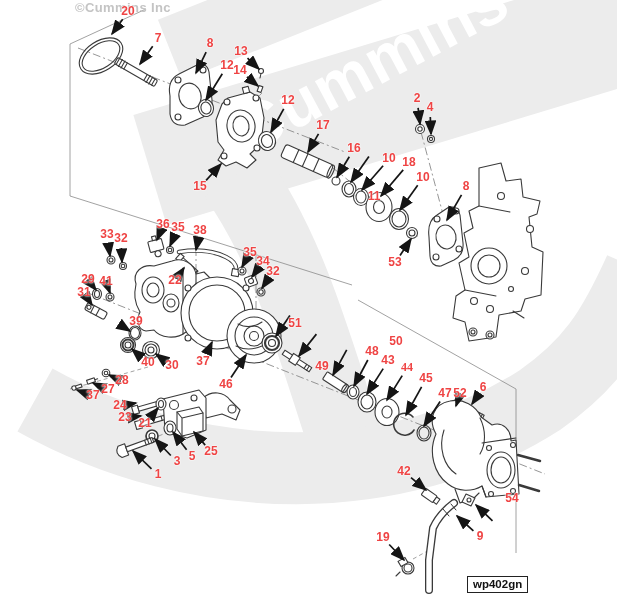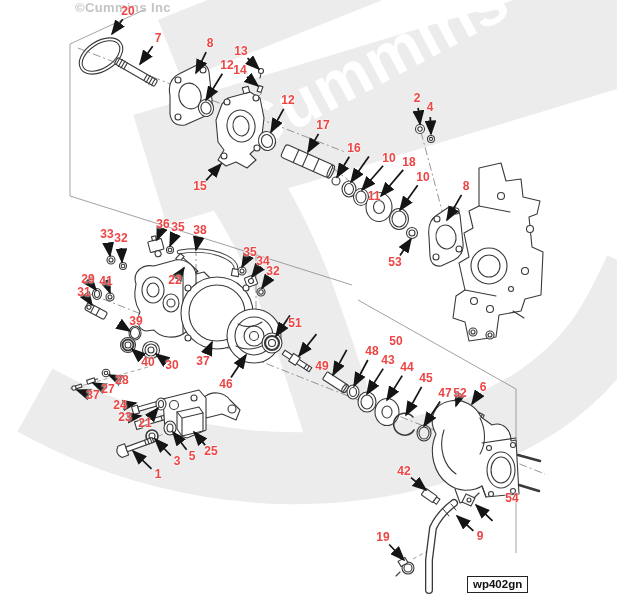--- a/index.html
+++ b/index.html
@@ -495,21 +495,21 @@
       <div class="callout" style="left: 116px; top: 322px; margin-left: 20px;">39</div>
       <div class="callout" style="left: 148px; top: 363px;">40</div>
       <div class="callout" style="left: 172px; top: 366px;">30</div>
       <div class="callout" style="left: 203px; top: 362px;">37</div>
       <div class="callout" style="left: 226px; top: 385px;">46</div>
       <div class="callout" style="left: 295px; top: 324px;">51</div>
       <div class="callout" style="left: 322px; top: 327px; margin-top: 40px;">49</div>
       <div class="callout" style="left: 351px; top: 342px; margin-left: 45px;">50</div>
       <div class="callout" style="left: 372px; top: 352px;">48</div>
       <div class="callout" style="left: 388px; top: 361px;">43</div>
-      <div class="callout" style="left: 407px; top: 368px;">44</div>
+      <div class="callout" style="left: 407px; top: 368px; font-family: Liberation Serif, serif;">44</div>
       <div class="callout" style="left: 426px; top: 379px;">45</div>
       <div class="callout" style="left: 445px; top: 394px;">47</div>
       <div class="callout" style="left: 460px; top: 394px;">52</div>
       <div class="callout" style="left: 483px; top: 388px;">6</div>
       <div class="callout" style="left: 93px; top: 396px;">37</div>
       <div class="callout" style="left: 108px; top: 390px;">27</div>
       <div class="callout" style="left: 122px; top: 381px;">28</div>
       <div class="callout" style="left: 120px; top: 406px;">24</div>
       <div class="callout" style="left: 125px; top: 418px; text-align: center;">23</div>
       <div class="callout" style="left: 145px; top: 424px;">21</div>

